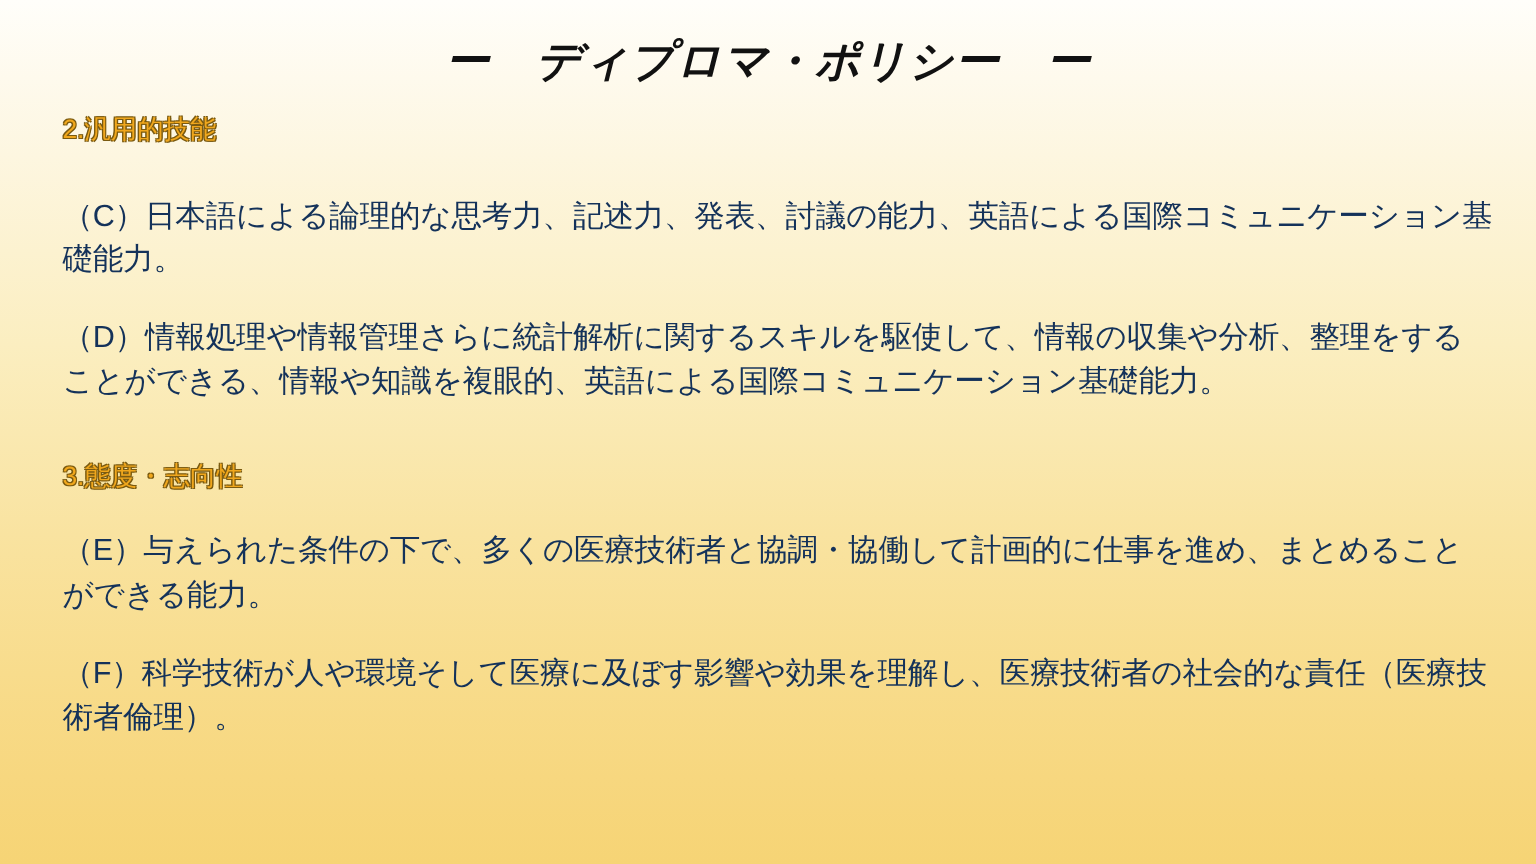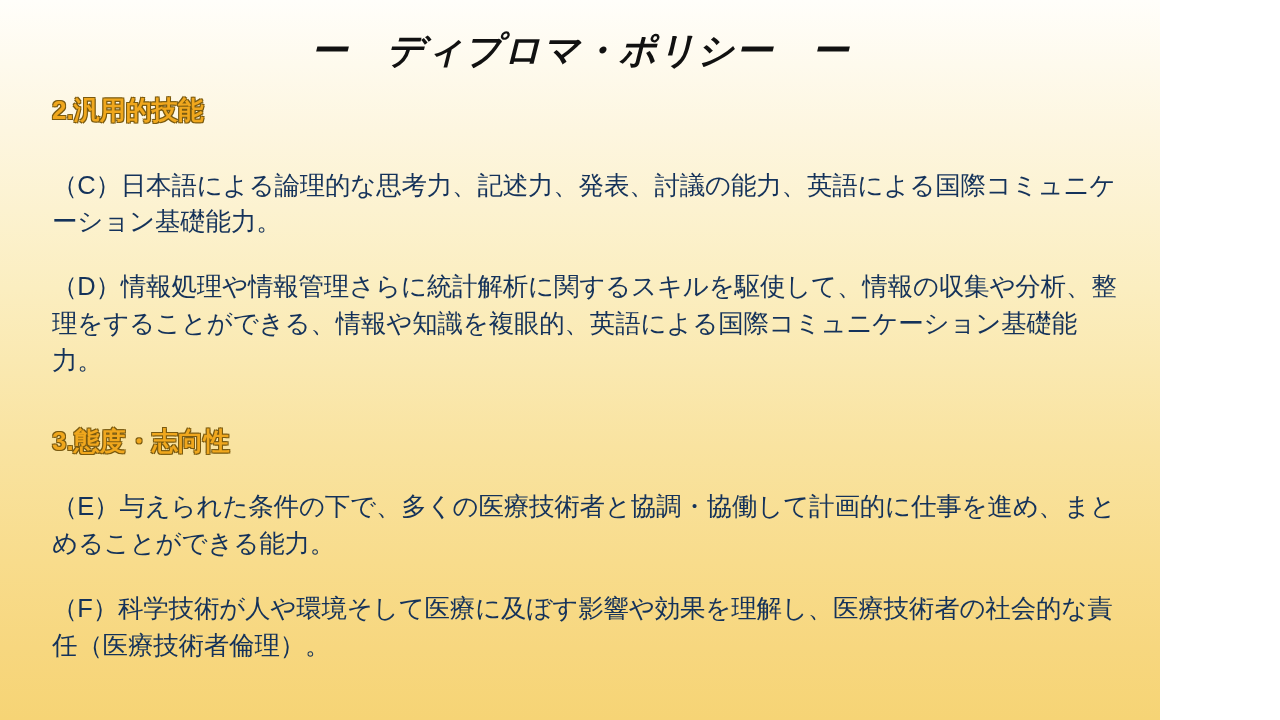--- a/index.html
+++ b/index.html
@@ -8,21 +8,21 @@
   }
   body {
     width: 1280px;
     height: 720px;
     overflow: hidden;
     font-family: "Liberation Sans", sans-serif;
   }
   .slide {
     position: relative;
     box-sizing: border-box;
-    width: 1160px;
+    width: 1280px;
     height: 720px;
     background: linear-gradient(180deg,
         #fffefa 0%,
         #fdf6e0 18%,
         #fbeec0 40%,
         #f9e3a0 62%,
         #f8dc8c 78%,
         #f7d77f 90%,
         #f6d475 100%);
     padding: 0;
@@ -39,22 +39,22 @@
     font-family: "Liberation Sans", sans-serif;
     white-space: nowrap;
   }
   .content {
     position: absolute;
     left: 52px;
     right: 36px;
     top: 92px;
   }
   .heading {
-    font-size: 26px;
-    font-weight: bold;
+    font-size: 22px;
+    font-weight: normal;
     color: #f0a71d;
     letter-spacing: 0px;
     text-shadow:
       -1px -1px 0 #7a5a10,
       1px -1px 0 #7a5a10,
       -1px 1px 0 #7a5a10,
       1px 1px 0 #7a5a10,
       0 0 1px #7a5a10;
     margin: 0 0 8px 0;
     line-height: 1.25;

